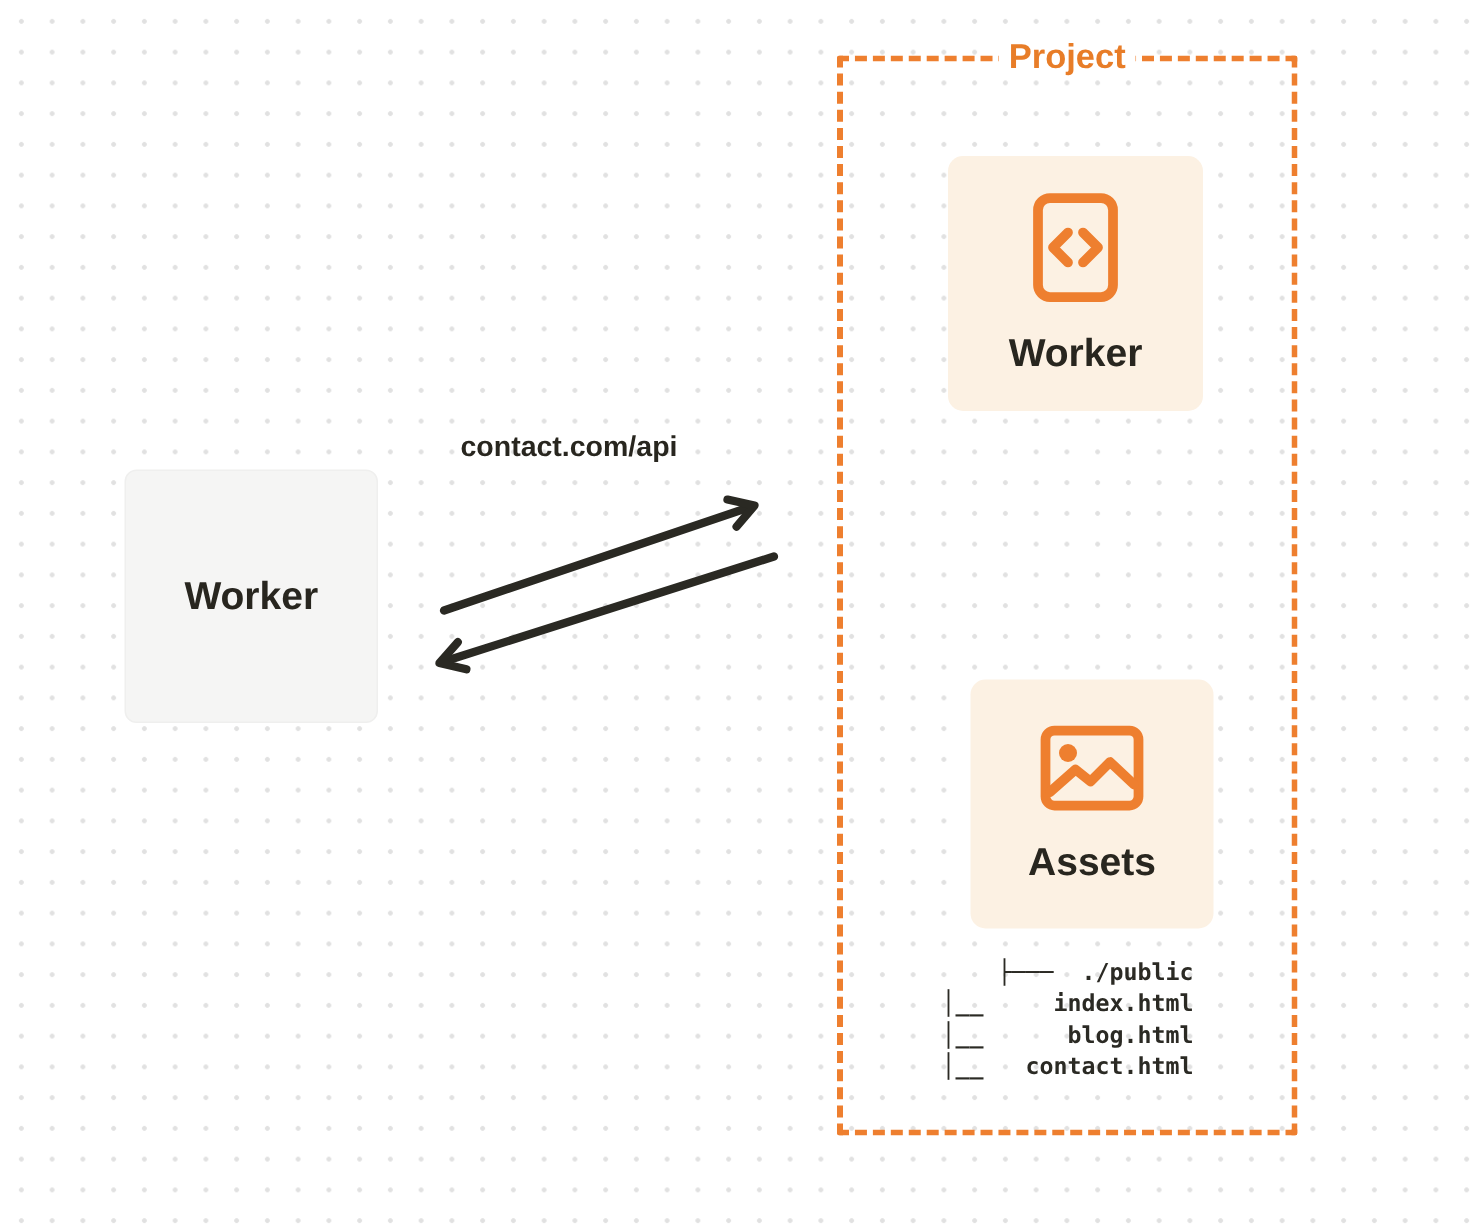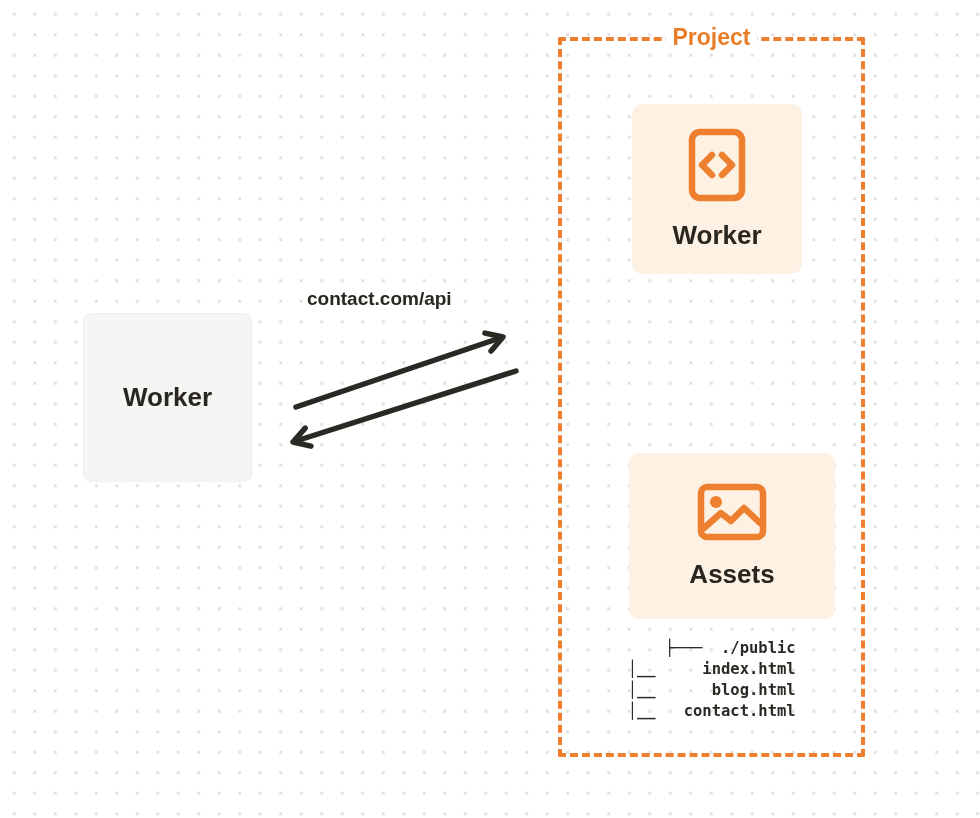--- a/index.html
+++ b/index.html
@@ -91,21 +91,21 @@
     align-items: center;
     justify-content: center;
     gap: 18px;
   }
   .card .node-label {
     font-size: 26px;
     font-weight: 700;
     color: #28261f;
   }
   .card.worker { left: 70px; top: 63px; width: 170px; height: 170px; }
-  .card.assets { left: 67px; top: 412px; width: 206px; height: 166px; }
+  .card.assets { left: 85px; top: 412px; width: 162px; height: 166px; }
   
   .tree {
     position: absolute;
     left: 47px;
     top: 597px;
     margin: 0;
     font-family: "DejaVu Sans Mono", "Liberation Mono", monospace;
     font-size: 15.5px;
     line-height: 21px;
     font-weight: 700;

